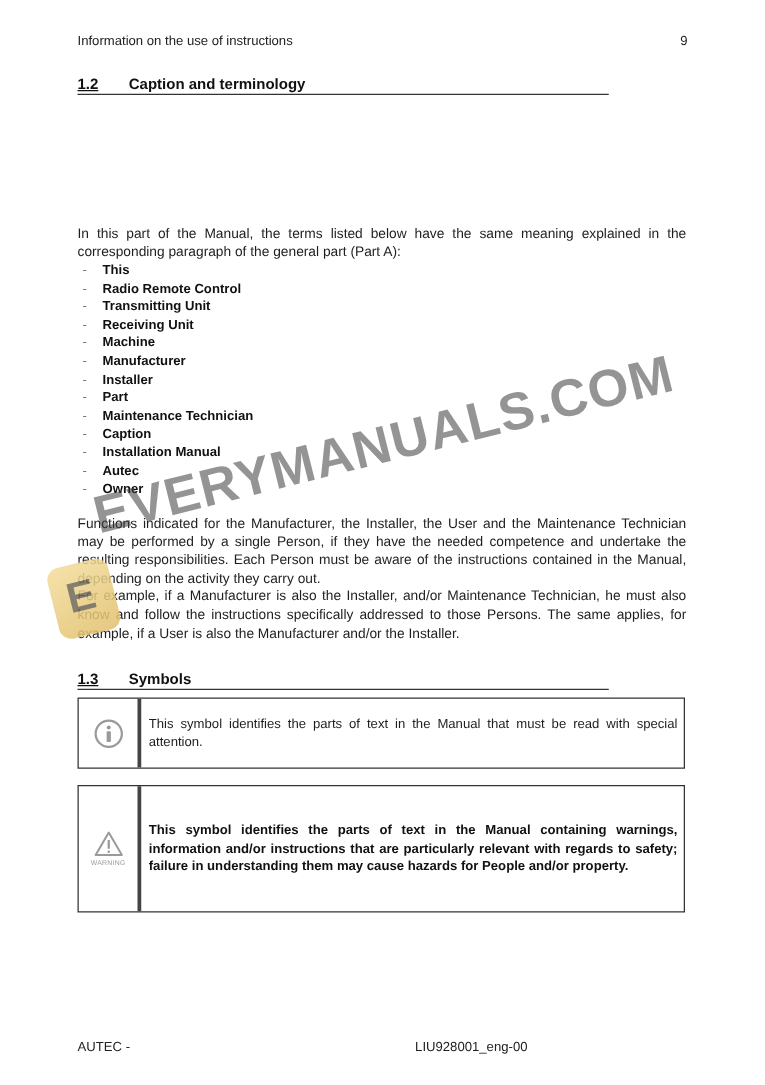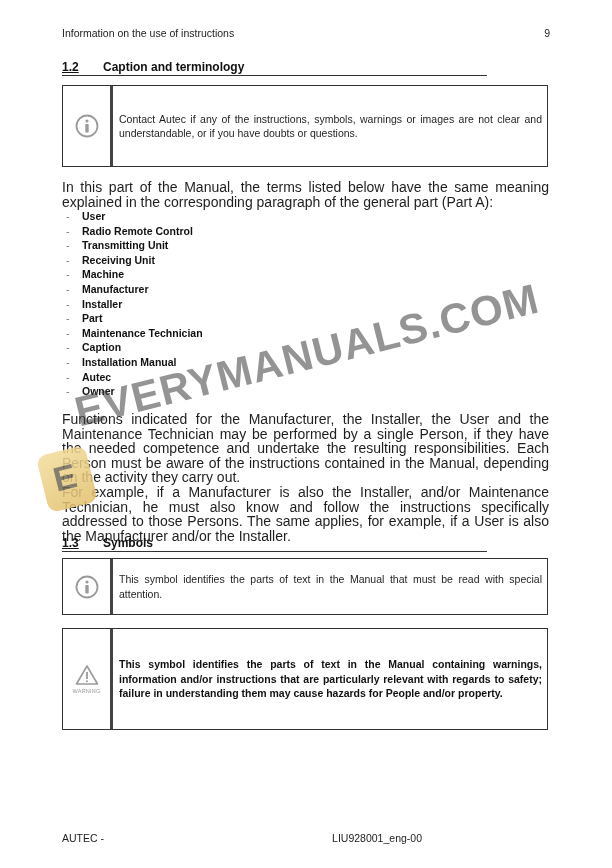--- a/index.html
+++ b/index.html
@@ -14,21 +14,21 @@
                      border-bottom: 1.5px solid #333; padding-bottom: 1px; color: #111; }
   .section-heading .num { display: inline-block; width: 41px; text-decoration: underline; }
 
   .note-box { position: absolute; left: 62px; width: 486px; border: 1.5px solid #333; display: flex; box-sizing: border-box; }
   .note-box .icon-cell { width: 47px; border-right: 3px solid #444; display: flex; align-items: center; justify-content: center;
                          flex-direction: column; flex-shrink: 0; }
   .note-box .text-cell { flex: 1; display: flex; align-items: center; padding: 0 5px 0 6px; font-size: 10.5px;
                          line-height: 14.5px; text-align: justify; color: #1e1e1e; }
   .note-box .text-cell.bold { font-weight: bold; color: #111; }
 
-  .body-text { position: absolute; left: 62px; width: 487px; font-size: 14px; line-height: 14.6px; text-align: justify; color: #1e1e1e; }
+  .body-text { position: absolute; left: 62px; width: 487px; font-size: 11px; line-height: 14.6px; text-align: justify; color: #1e1e1e; }
 
   .term-list { position: absolute; left: 66px; top: 209px; list-style: none; margin: 0; padding: 0; font-size: 10.5px; line-height: 14.6px; }
   .term-list li { position: relative; padding-left: 16px; font-weight: bold; color: #111; }
   .term-list li .dash { position: absolute; left: 0; font-weight: normal; color: #777; }
 
   .footer-left { position: absolute; left: 62px; top: 832px; font-size: 10.5px; color: #222; }
   .footer-right { position: absolute; right: 62px; top: 832px; font-size: 10.5px; color: #222; text-align: center; }
 
   .watermark { position: absolute; left: 70px; top: 390px; font-size: 42px; font-weight: bold; letter-spacing: 1px;
                color: rgba(60,60,60,0.55); transform: rotate(-14deg); transform-origin: left top; white-space: nowrap; }
@@ -43,35 +43,25 @@
 
   <div class="running-header">
     <span>Information on the use of instructions</span>
     <span class="page-num">9</span>
   </div>
 
   <div class="section-heading" style="top:60px;">
     <span class="num">1.2</span><span>Caption and terminology</span>
   </div>
 
-  <div class="note-box" style="top:85px; height:82px;">
-    <div class="icon-cell">
-      <svg width="24" height="24" viewBox="0 0 24 24">
-        <circle cx="12" cy="12" r="10.5" fill="none" stroke="#9a9a9a" stroke-width="1.8"></circle>
-        <circle cx="12" cy="7" r="1.6" fill="#9a9a9a"></circle>
-        <rect x="10.3" y="10" width="3.4" height="8.5" rx="0.8" fill="#9a9a9a"></rect>
-      </svg>
-    </div>
-    <div class="text-cell">Contact Autec if any of the instructions, symbols, warnings or images are not clear and understandable, or if you have doubts or questions.</div>
-  </div>
 
   <div class="body-text" style="top:180px;">In this part of the Manual, the terms listed below have the same meaning explained in the corresponding paragraph of the general part (Part A):</div>
 
   <ul class="term-list">
-    <li><span class="dash">-</span><span>User</span></li>
+    <li><span class="dash">-</span><span>This</span></li>
     <li><span class="dash">-</span><span>Radio Remote Control</span></li>
     <li><span class="dash">-</span><span>Transmitting Unit</span></li>
     <li><span class="dash">-</span><span>Receiving Unit</span></li>
     <li><span class="dash">-</span><span>Machine</span></li>
     <li><span class="dash">-</span><span>Manufacturer</span></li>
     <li><span class="dash">-</span><span>Installer</span></li>
     <li><span class="dash">-</span><span>Part</span></li>
     <li><span class="dash">-</span><span>Maintenance Technician</span></li>
     <li><span class="dash">-</span><span>Caption</span></li>
     <li><span class="dash">-</span><span>Installation Manual</span></li>

